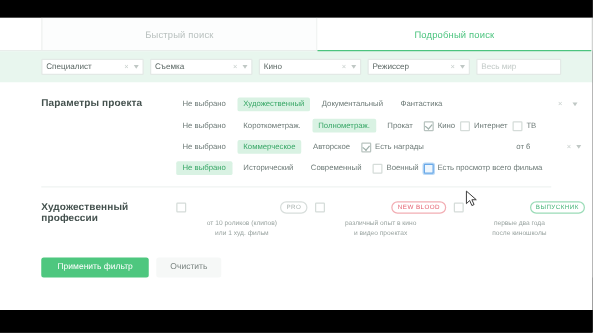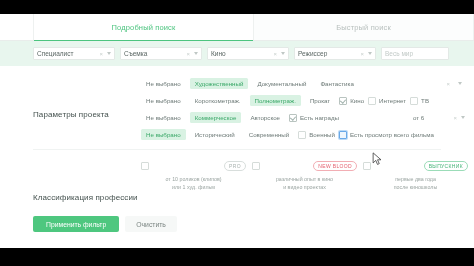--- a/index.html
+++ b/index.html
@@ -40,22 +40,22 @@
   .field .val{flex:1;overflow:hidden;white-space:nowrap;}
   .field .ph{flex:1;overflow:hidden;white-space:nowrap;color:#c2cac7;}
   .f1{width:82px;} .f2{width:82px;} .f3{width:82px;} .f4{width:82px;} .f5{width:68px;}
   .xg{font-size:6px;color:#c7cfcc;margin-right:4px;}
   .chev{width:0;height:0;border-left:2.6px solid transparent;border-right:2.6px solid transparent;border-top:3px solid #c0c8c5;}
 
   
   .content{padding:0 0 0 0;background:#fff;}
   .sect{display:flex;padding:9px 6px 4px 33px;}
   .sect-title{
-    width:108px;flex:0 0 108px;font-size:8px;color:#44514e;font-weight:normal;
-    letter-spacing:.1px;padding-top:3px;margin-top:32px;
+    width:108px;flex:0 0 108px;font-size:8px;color:#44514e;font-weight:bold;
+    letter-spacing:.1px;padding-top:3px;
   }
   .sect-body{flex:1;}
 
   .prow{display:flex;align-items:center;gap:4px;height:17px;}
   .pill{
     height:11px;display:inline-flex;align-items:center;justify-content:center;
     padding:0 5px;font-size:6.2px;color:#6d7a77;border-radius:1.5px;
     background:#ffffff;white-space:nowrap;
   }
   .pill.on{background:#d9f2e3;color:#3aa868;}
@@ -115,25 +115,25 @@
 </style>
 </head>
 <body>
 
 <div class="screen">
   <div class="letterbox-top"></div>
 
   <div class="page">
 
     <div class="tabbar">
+      <div class="tab">
+        <span>Быстрый поиск</span>
+      </div>
       <div class="tab active">
         <span>Подробный поиск</span>
-      </div>
-      <div class="tab">
-        <span>Быстрый поиск</span>
       </div>
     </div>
 
     <div class="searchbar">
       <div class="field f1">
         <span class="val">Специалист</span>
         <span class="xg">×</span>
         <span class="chev"></span>
       </div>
       <div class="field f2">
@@ -219,21 +219,21 @@
               <span class="lbl">Есть просмотр всего фильма</span>
             </span>
           </div>
 
         </div>
       </div>
 
       <div class="divline"></div>
 
       <div class="sect" style="padding-top:8px;">
-        <div class="sect-title">Классификация профессии</div>
+        <div class="sect-title">Художественный профессии</div>
         <div class="sect-body">
           <div class="class-body">
 
             <div class="copt">
               <div class="copt-top">
                 <span class="box"></span>
                 <span class="badge">PRO</span>
               </div>
               <div class="cdesc">от 10 роликов (клипов)<br>или 1 худ. фильм</div>
             </div>

